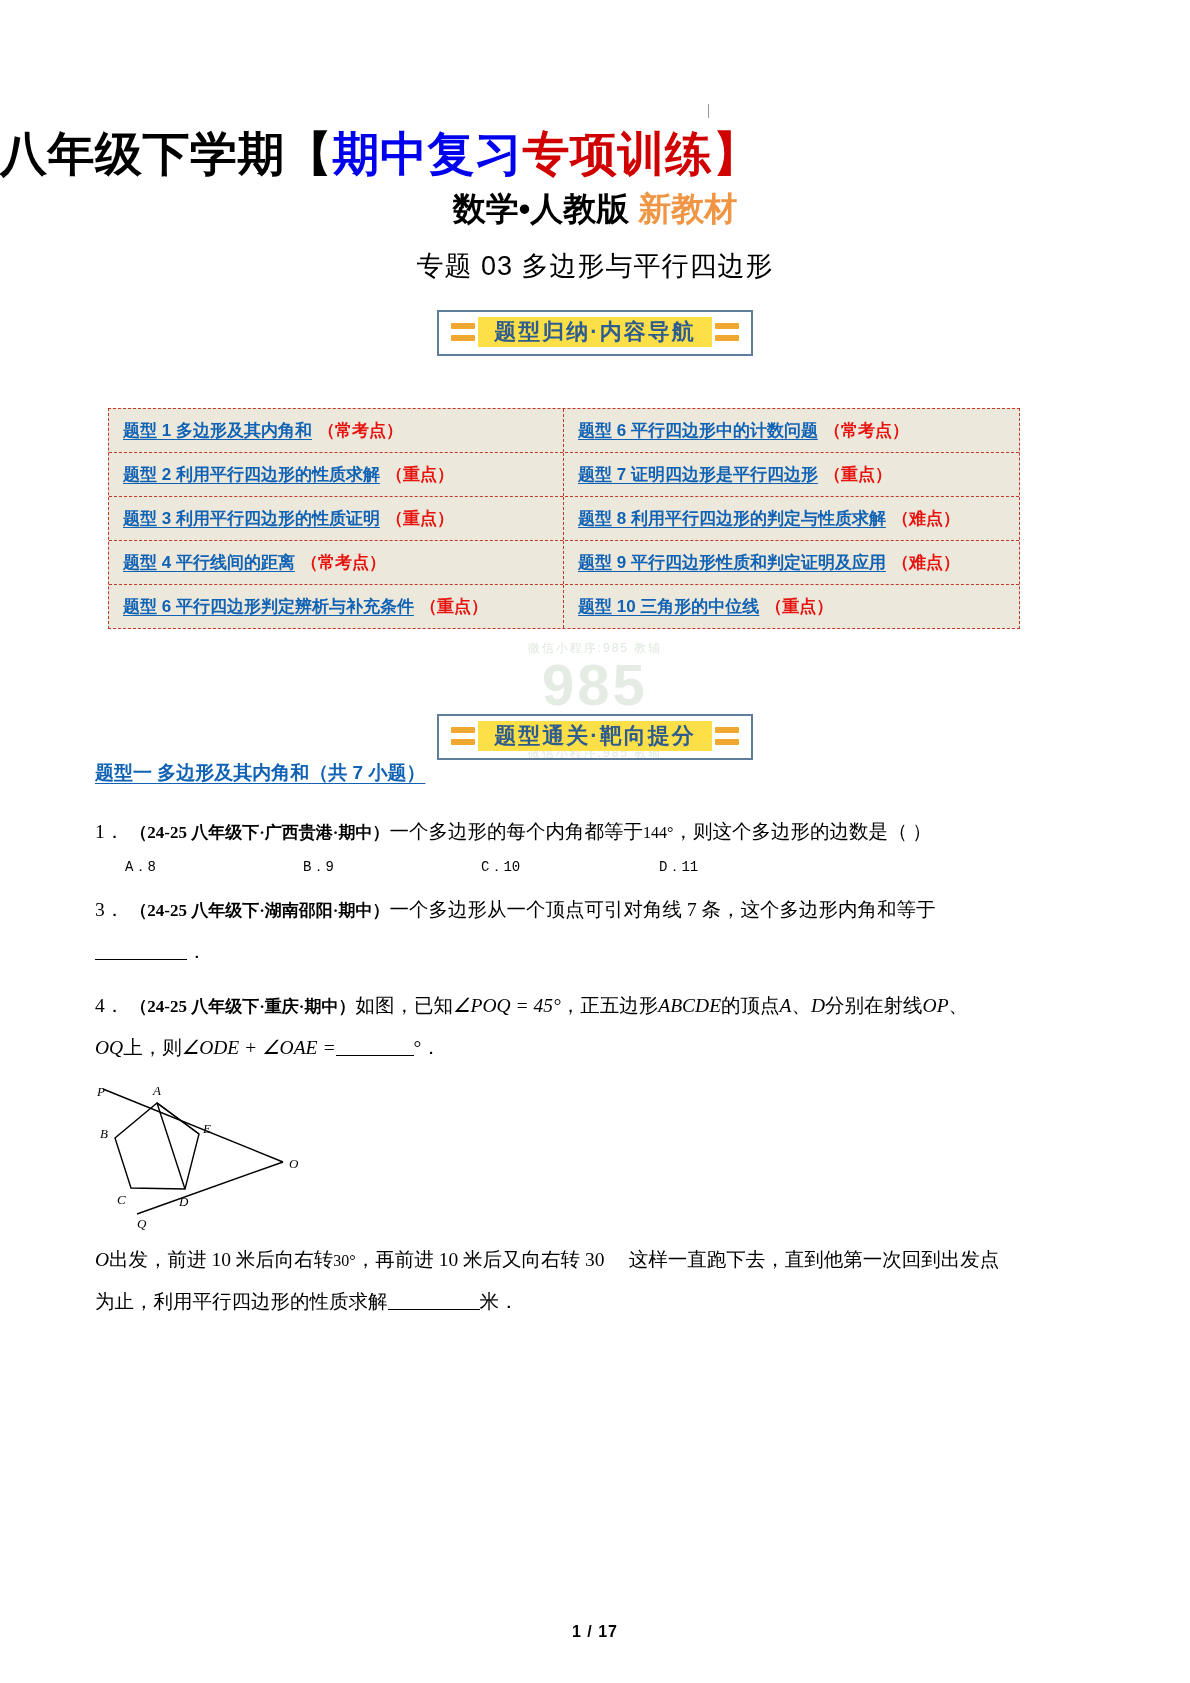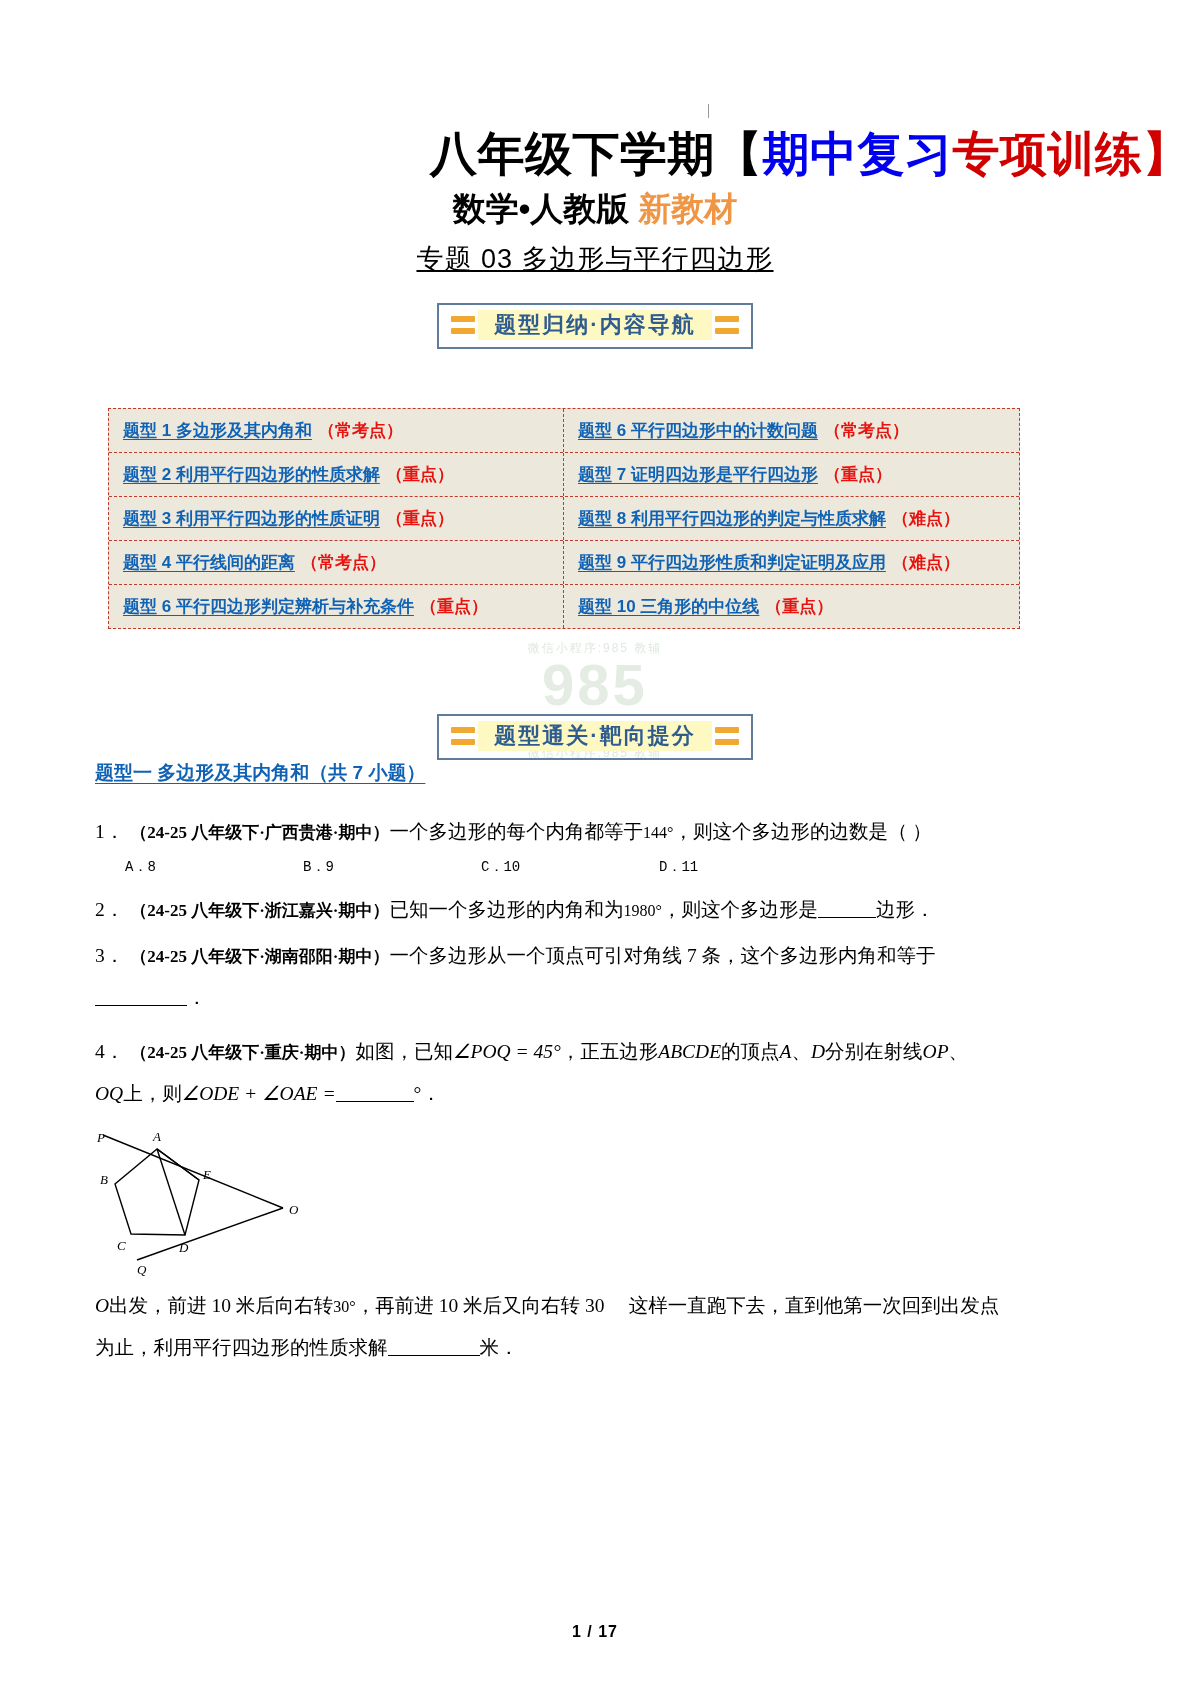--- a/index.html
+++ b/index.html
@@ -17,21 +17,21 @@
   }
 
   .page {
     position: absolute;
     inset: 0;
     padding: 0;
   }
 
   
   .title-main {
-    text-align: right;
+    text-align: left;
     font-family: "Liberation Sans", "DejaVu Sans", sans-serif;
     font-weight: bold;
     font-size: 47px;
     letter-spacing: 0.5px;
     margin-top: 128px;
     line-height: 1.12;
     white-space: nowrap;
   }
   .t-black { color: #000000; }
   .t-blue  { color: #0000ee; }
@@ -45,24 +45,23 @@
     font-size: 33px;
     margin-top: 10px;
     line-height: 1.1;
     white-space: nowrap;
   }
   .title-topic {
     text-align: center;
     font-family: "Liberation Sans", "DejaVu Sans", sans-serif;
     font-weight: normal;
     font-size: 27px;
-    margin-top: 14px;
+    margin-top: 21px;
     letter-spacing: 1px;
     white-space: nowrap;
-    text-decoration: underline;
   }
 
   
   .banner-wrap {
     display: flex;
     justify-content: center;
     margin-top: 26px;
     position: relative;
     z-index: 3;
   }
@@ -78,21 +77,21 @@
     position: absolute;
     left: 22px;
     right: 22px;
     top: 0;
     bottom: 0;
     border: 2px solid #5f7c9b;
     box-sizing: border-box;
   }
   .banner-label {
     position: relative;
-    background: #fef9c3;
+    background: #fde047;
     padding: 0 16px;
     font-family: "Liberation Sans", "DejaVu Sans", sans-serif;
     font-weight: bold;
     font-size: 22px;
     color: #2f5c8f;
     letter-spacing: 2px;
     white-space: nowrap;
   }
   .eq-mark {
     position: relative;
@@ -350,23 +349,20 @@
     <div class="q">
       <span class="num">1．</span><span class="src">（24-25 八年级下·广西贵港·期中）</span><span>一个多边形的每个内角都等于</span><span class="sm">144°</span><span>，则这个多边形的边数是（    ）</span>
     </div>
     <div class="choices">
       <div>A．8</div>
       <div>B．9</div>
       <div>C．10</div>
       <div>D．11</div>
     </div>
 
-    <div class="q">
-      <span class="num">2．</span><span class="src">（24-25 八年级下·浙江嘉兴·期中）</span><span>已知一个多边形的内角和为</span><span class="sm">1980°</span><span>，则这个多边形是</span><span class="blank"></span><span>边形．</span>
-    </div>
 
     <div class="q">
       <span class="num">3．</span><span class="src">（24-25 八年级下·湖南邵阳·期中）</span><span>一个多边形从一个顶点可引对角线 7 条，这个多边形内角和等于</span>
     </div>
     <div class="q" style="margin-top:-4px;">
       <span class="blank w90"></span><span>．</span>
     </div>
 
     <div class="q" style="margin-top:14px;">
       <span class="num">4．</span><span class="src">（24-25 八年级下·重庆·期中）</span><span>如图，已知</span><span class="it">∠POQ = 45°</span><span>，正五边形</span><span class="it">ABCDE</span><span>的顶点</span><span class="it">A</span><span>、</span><span class="it">D</span><span>分别在射线</span><span class="it">OP</span><span>、</span>

